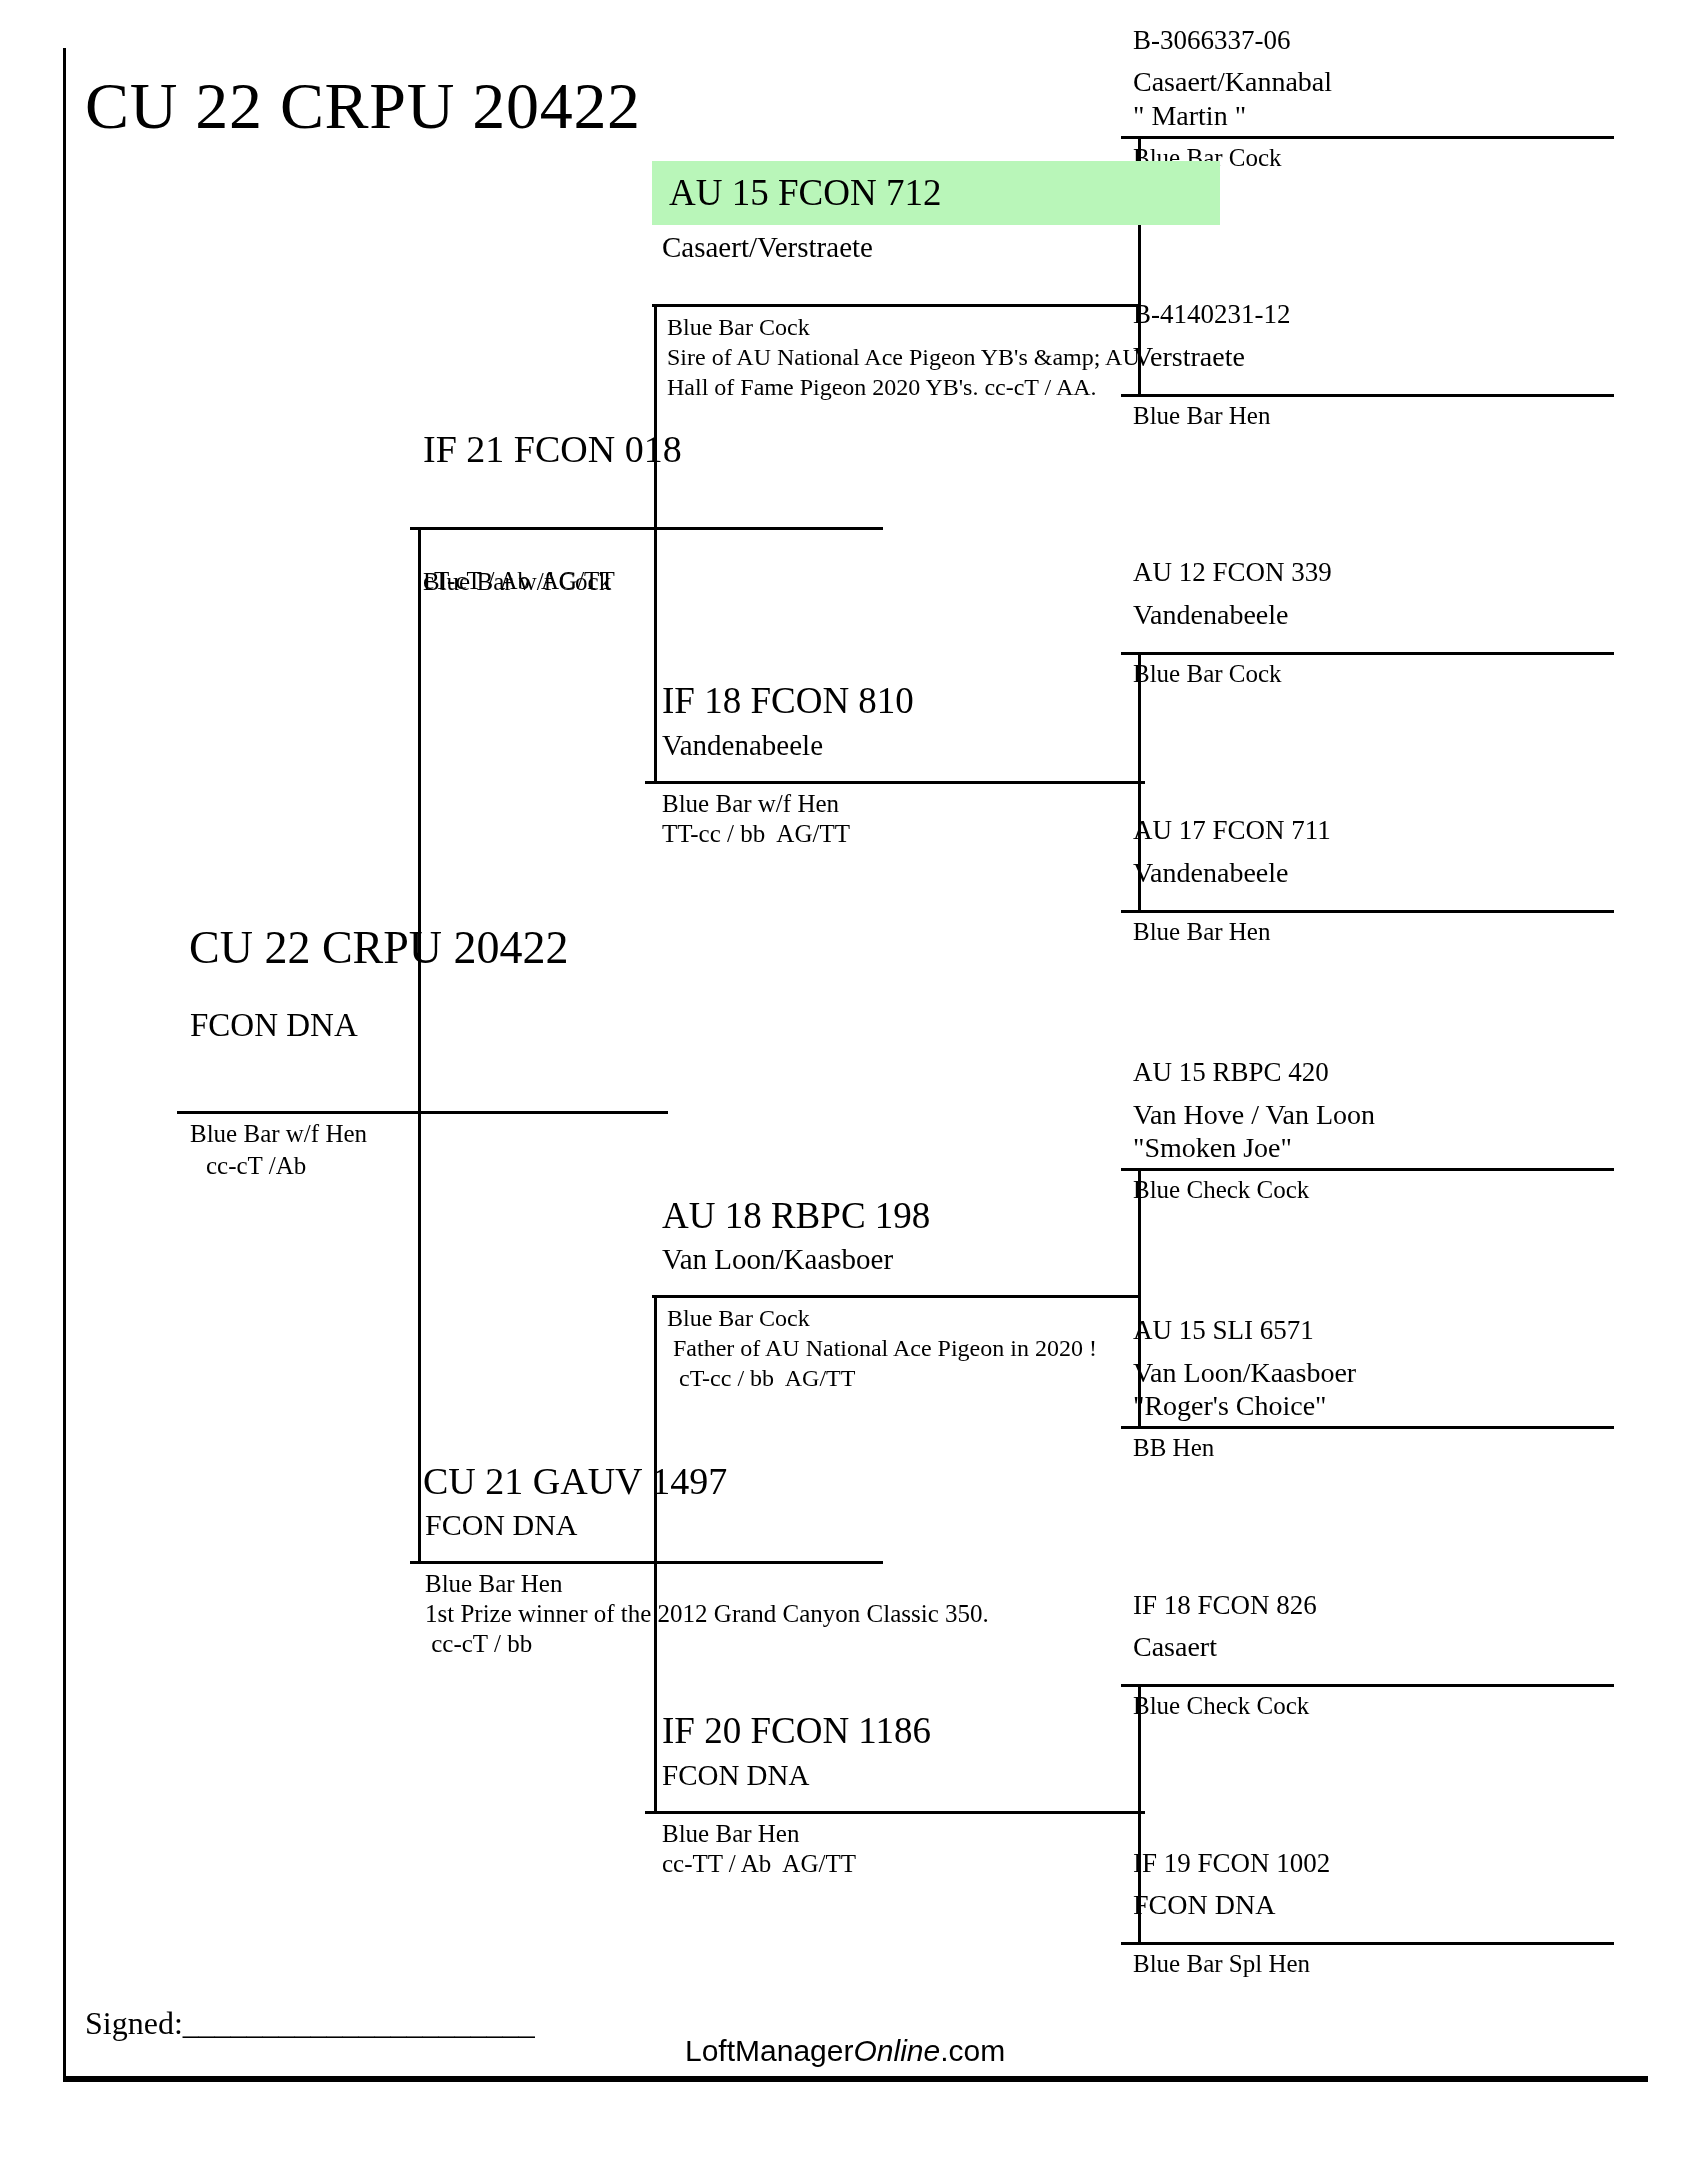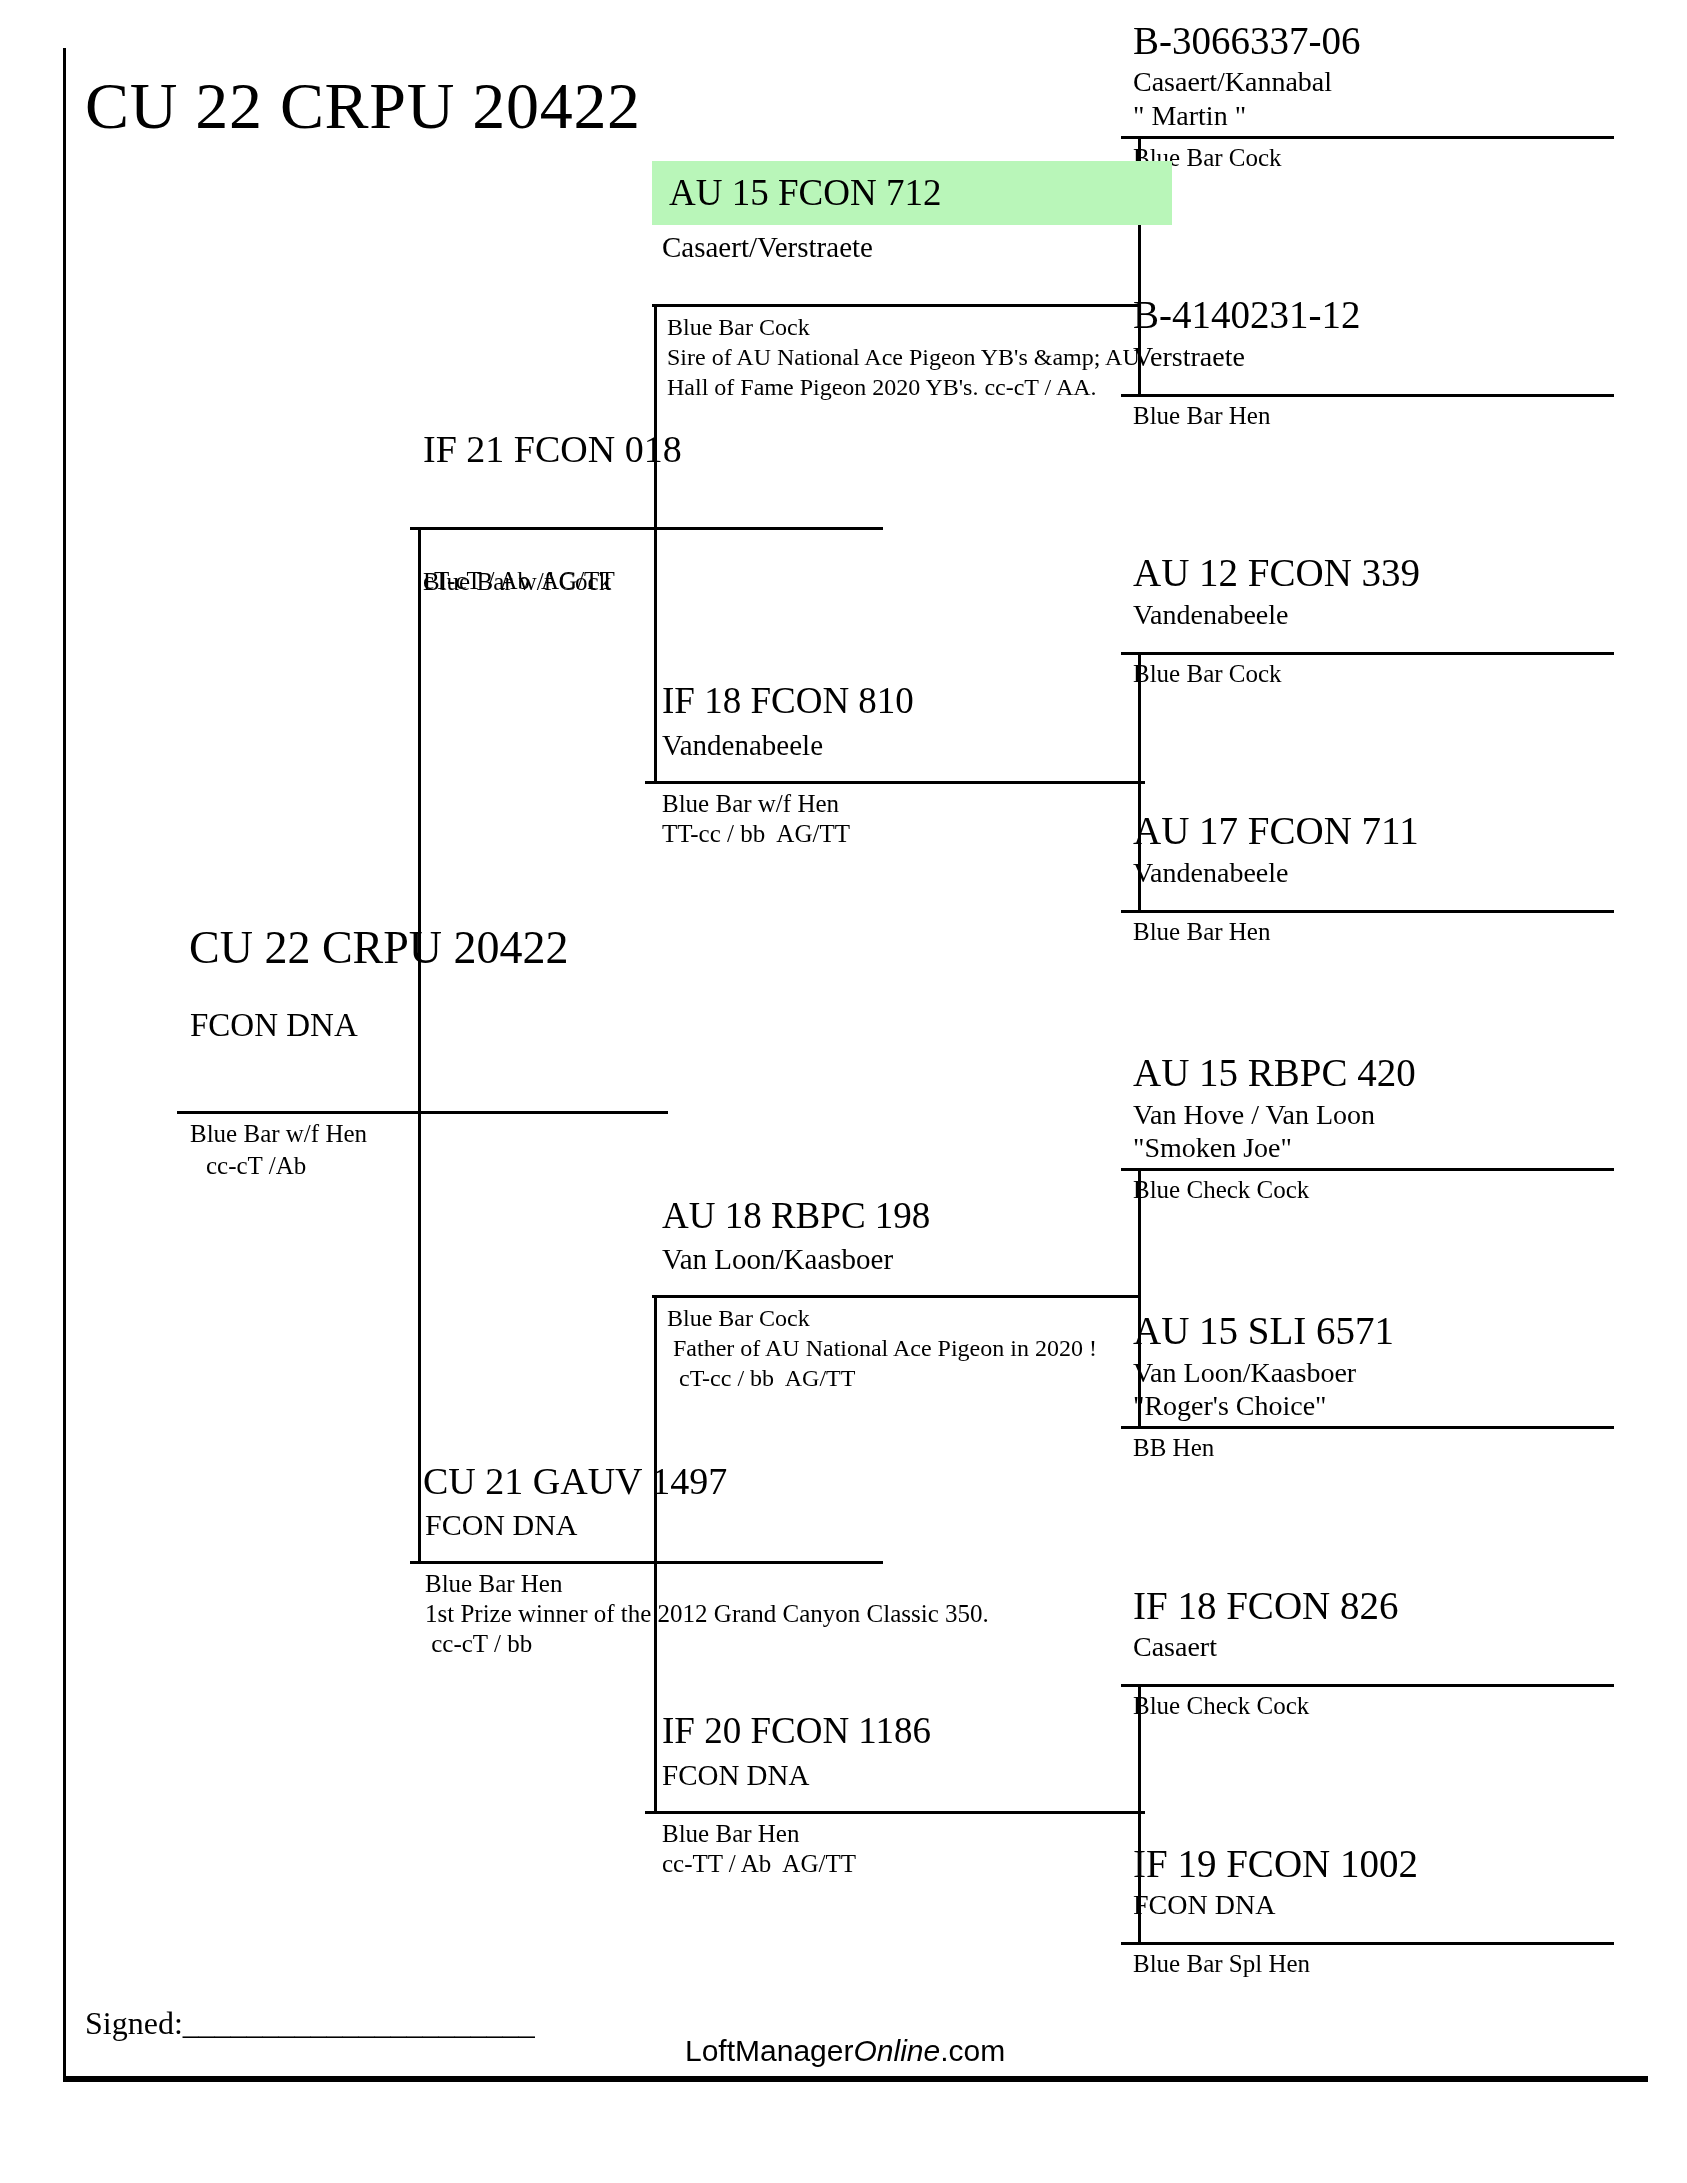--- a/index.html
+++ b/index.html
@@ -9,27 +9,27 @@
   .hline{position:absolute;height:3.3px;background:#000;}
   .vline{position:absolute;width:3.3px;background:#000;}
   .main-title{font-size:66px;line-height:73px;letter-spacing:0.7px;}
   .main-sub{font-size:42px;line-height:49px;z-index:1;}
   .g1-title{font-size:46px;line-height:53px;}
   .g1-strain{font-size:33px;line-height:38px;}
   .g2-title{font-size:38px;line-height:44px;}
   .g2-strain{font-size:30px;line-height:36px;}
   .g3-title{font-size:37px;line-height:41px;}
   .g3-strain{font-size:29px;line-height:34px;text-align:right;}
-  .g4-title{font-size:39px;line-height:41px;}
+  .g4-title{font-size:27px;line-height:41px;}
   .g4-strain{font-size:28px;line-height:33px;}
   .g4-name{font-size:28px;line-height:33px;}
   .sex{font-size:25px;line-height:30px;}
   .note{font-size:25px;line-height:30px;}
   .desc{font-size:24px;line-height:30px;}
-  .hl-box{position:absolute;left:652px;top:161px;width:520px;height:64px;z-index:2;
+  .hl-box{position:absolute;left:652px;top:161px;width:568px;height:64px;z-index:2;
           font-size:37px;line-height:64px;padding-left:17px;box-sizing:border-box;}
   .brand{font-family:"Liberation Sans","DejaVu Sans",sans-serif;font-size:30px;line-height:34px;}
   .brand .it{font-style:italic;}
   .signed{font-size:32px;line-height:37px;}
 </style>
 </head>
 <body>
 
 <div class="page">
 

